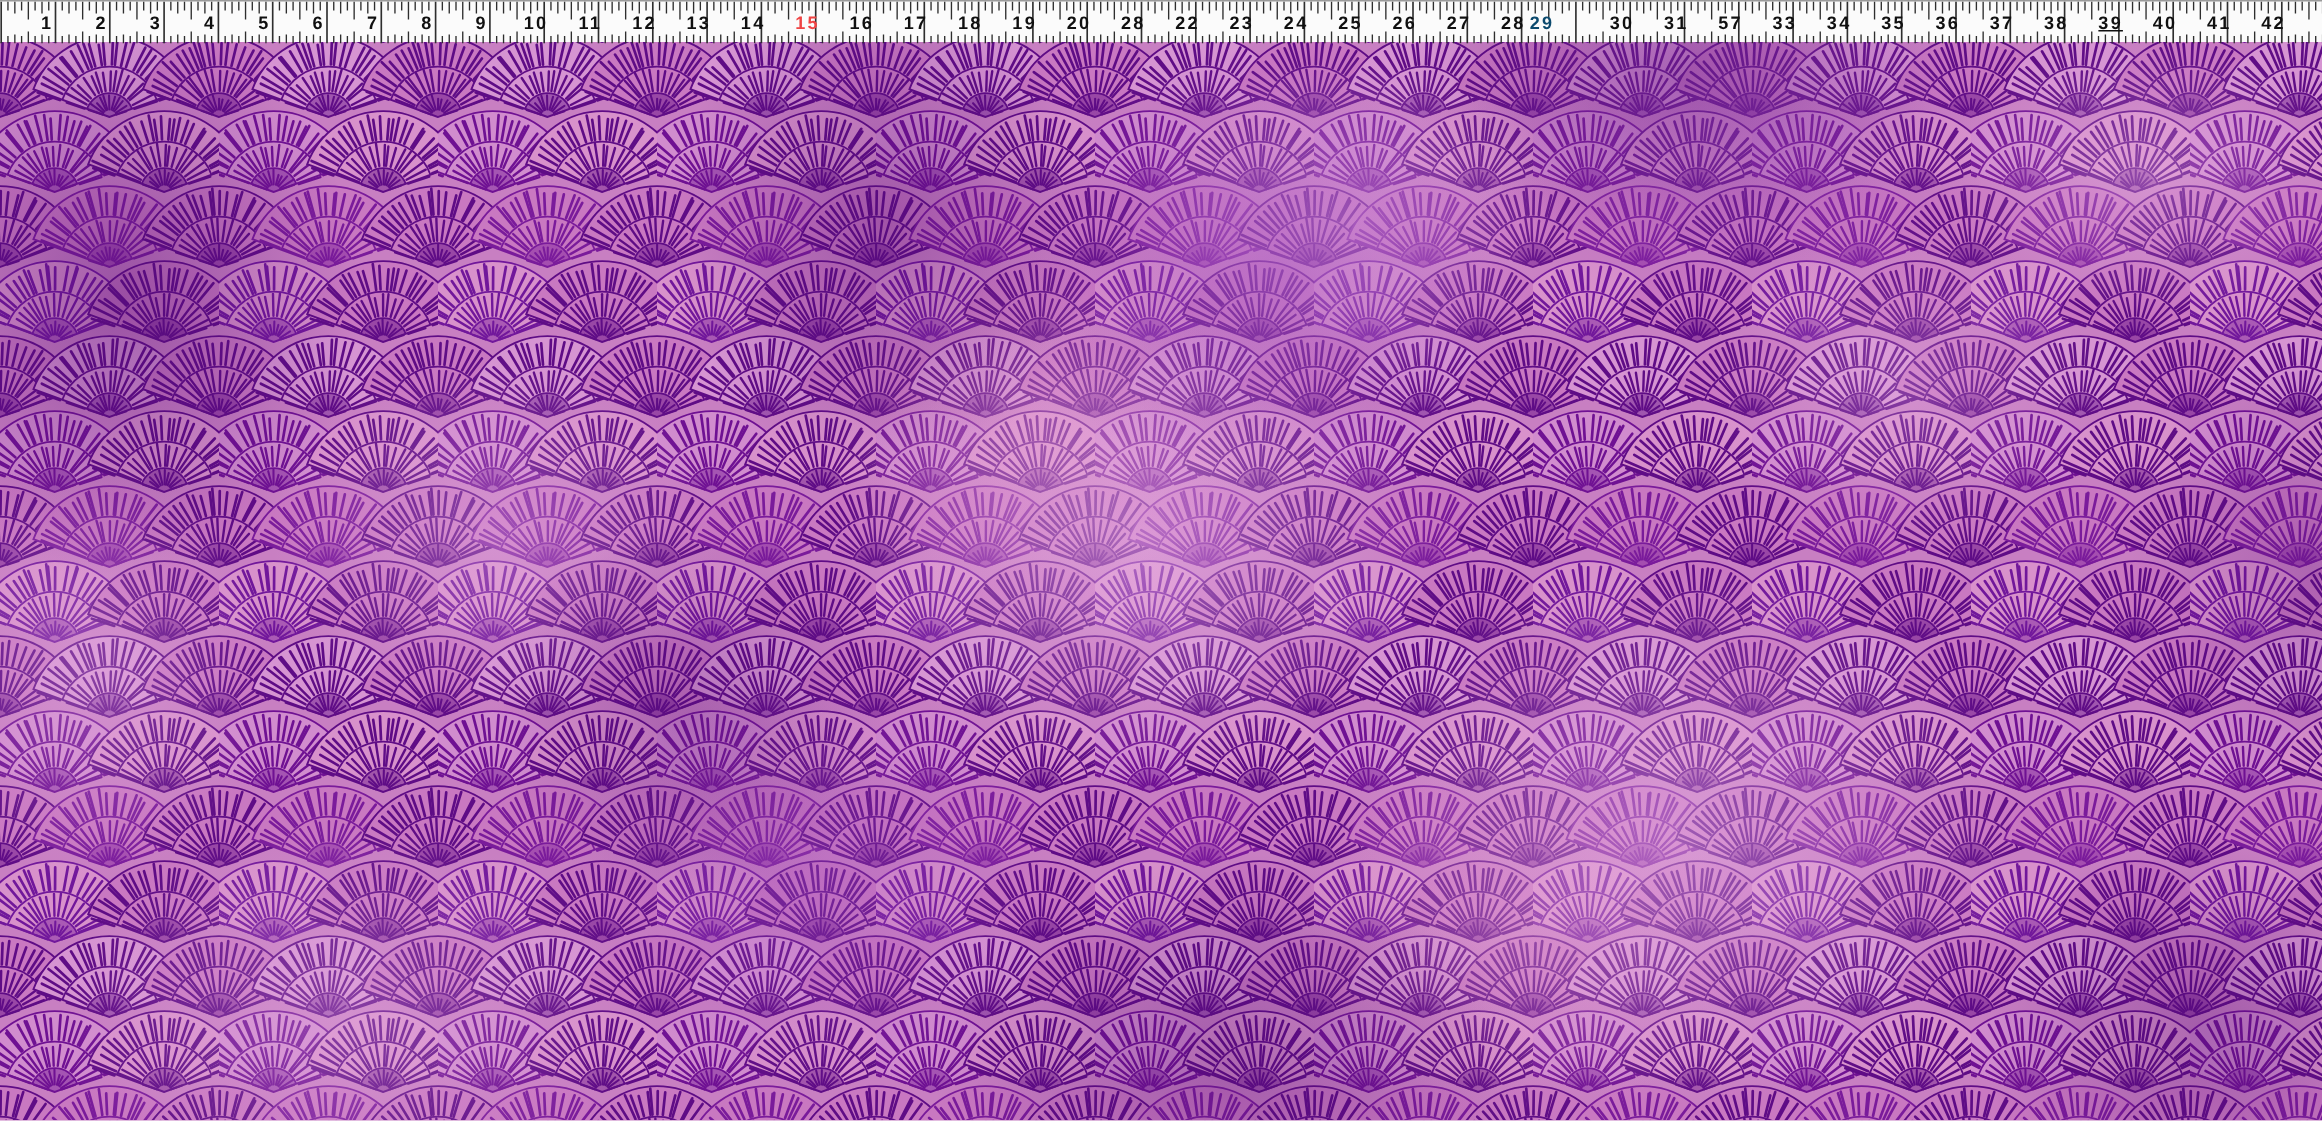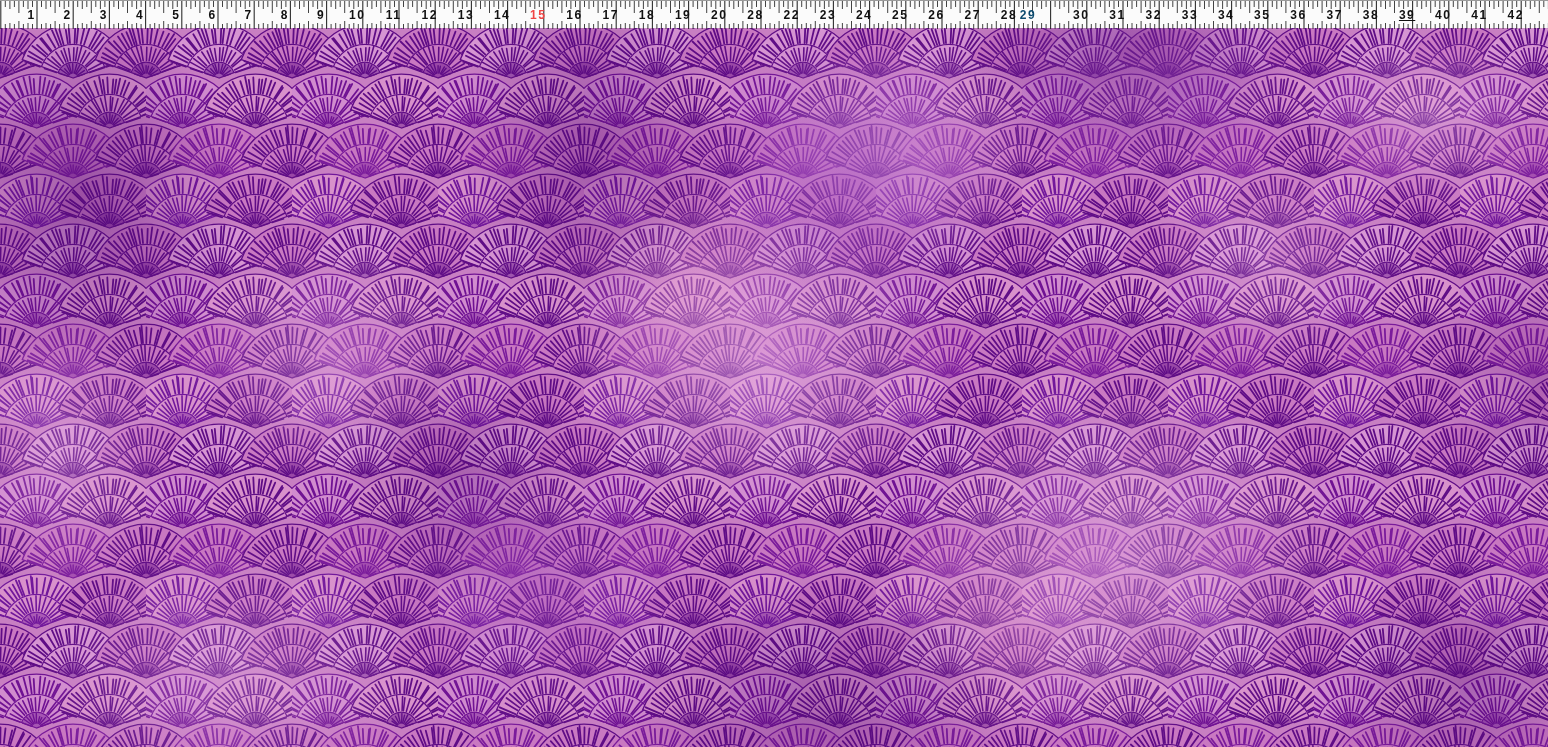--- a/index.html
+++ b/index.html
@@ -725,21 +725,21 @@
         <span class="ruler-num" style="left: 791.7px; color: rgb(16, 16, 16);">22</span>
         <span class="ruler-num" style="left: 827.9px; color: rgb(16, 16, 16);">23</span>
         <span class="ruler-num" style="left: 864.1px; color: rgb(16, 16, 16);">24</span>
         <span class="ruler-num" style="left: 900.3px; color: rgb(16, 16, 16);">25</span>
         <span class="ruler-num" style="left: 936.5px; color: rgb(16, 16, 16);">26</span>
         <span class="ruler-num" style="left: 972.7px; color: rgb(16, 16, 16); text-align: center;">27</span>
         <span class="ruler-num" style="left: 1008.9px; color: rgb(16, 16, 16);">28</span>
         <span class="ruler-num" style="left: 1028px; color: #0c4a6e;">29</span>
         <span class="ruler-num" style="left: 1081.3px; color: rgb(16, 16, 16);">30</span>
         <span class="ruler-num" style="left: 1117.5px; color: rgb(16, 16, 16);">31</span>
-        <span class="ruler-num" style="left: 1153.7px; color: rgb(16, 16, 16);">32</span>
+        <span class="ruler-num" style="left: 1153.7px; color: rgb(16, 16, 16);">57</span>
         <span class="ruler-num" style="left: 1189.9px; color: rgb(16, 16, 16);">33</span>
         <span class="ruler-num" style="left: 1226.1px; color: rgb(16, 16, 16);">34</span>
         <span class="ruler-num" style="left: 1262.3px; color: rgb(16, 16, 16);">35</span>
         <span class="ruler-num" style="left: 1298.5px; color: rgb(16, 16, 16);">36</span>
         <span class="ruler-num" style="left: 1334.7px; color: rgb(16, 16, 16);">37</span>
         <span class="ruler-num" style="left: 1370.9px; color: rgb(16, 16, 16); text-align: center;">38</span>
         <span class="ruler-num" style="left: 1407.1px; color: rgb(16, 16, 16); text-decoration: underline;">39</span>
         <span class="ruler-num" style="left: 1443.3px; color: rgb(16, 16, 16);">40</span>
         <span class="ruler-num" style="left: 1479.5px; color: rgb(16, 16, 16);">41</span>
         <span class="ruler-num" style="left: 1515.7px; color: rgb(16, 16, 16);">42</span>

